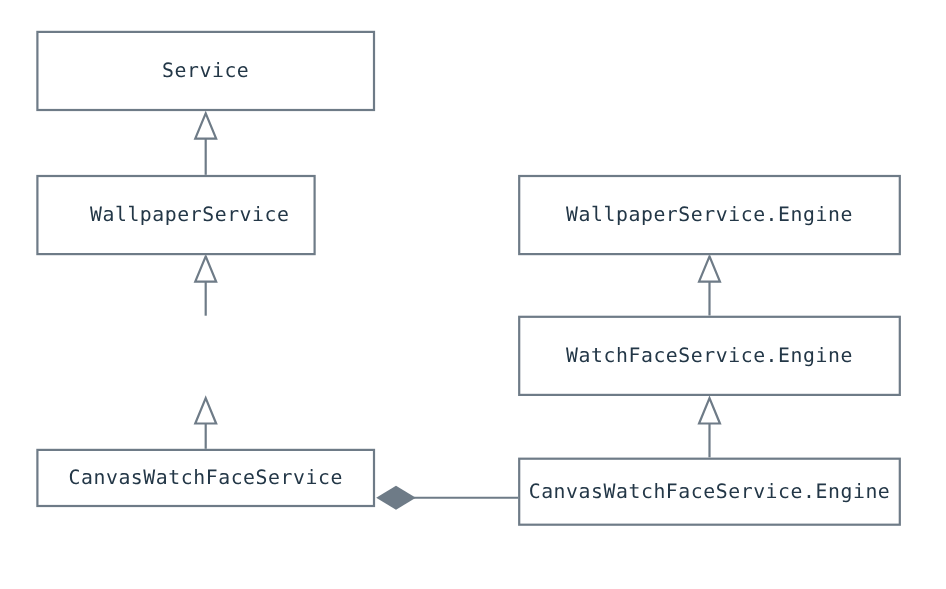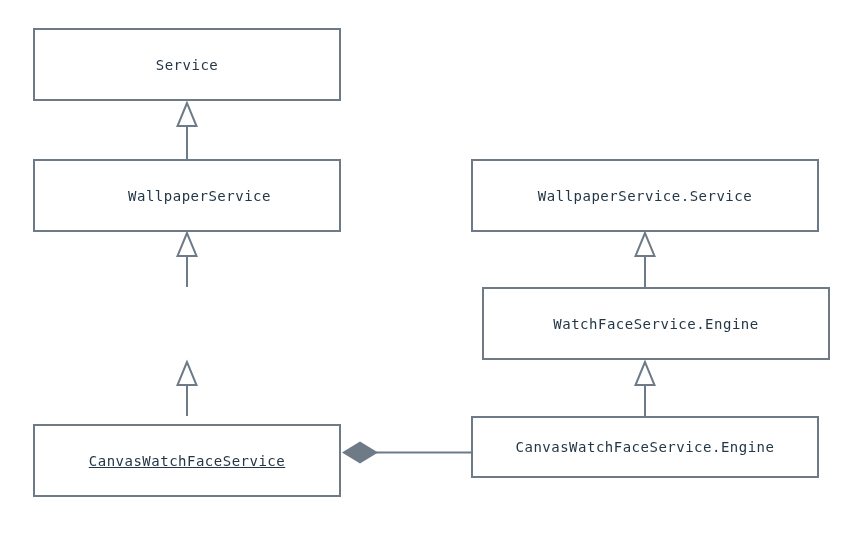--- a/index.html
+++ b/index.html
@@ -24,33 +24,33 @@
     pointer-events: none;
   }
   .class-box {
     position: absolute;
     box-sizing: border-box;
     background: #ffffff;
     border: 2px solid #6e7b87;
     display: flex;
     align-items: center;
     justify-content: center;
-    font-size: 14px;
+    font-size: 18px;
     letter-spacing: 0.5px;
     color: #233747;
     white-space: nowrap;
   }
   
   .box-service               { left: 33px;  top: 28px;  width: 308px; height: 73px; }
-  .box-wallpaper-service     { left: 33px;  top: 159px; width: 308px; height: 73px; padding-left: 25px; }
+  .box-wallpaper-service     { left: 33px;  top: 159px; width: 254px; height: 73px; padding-left: 25px; }
   .box-watchface-service     { left: 33px;  top: 287px; width: 308px; height: 73px; }
-  .box-canvas-watchface      { left: 33px;  top: 424px; width: 308px; height: 73px; text-decoration: underline; }
+  .box-canvas-watchface      { left: 33px;  top: 408px; width: 308px; height: 53px; }
   
   .box-wallpaper-engine      { left: 471px; top: 159px; width: 348px; height: 73px; }
-  .box-watchface-engine      { left: 482px; top: 287px; width: 348px; height: 73px; }
+  .box-watchface-engine      { left: 471px; top: 287px; width: 348px; height: 73px; }
   .box-canvas-engine         { left: 471px; top: 416px; width: 348px; height: 62px; }
 </style>
 </head>
 <body>
 
 <div class="canvas">
 
   <svg class="edges" viewBox="0 0 860 535">
 
     <g stroke="#6e7b87" stroke-width="2" fill="none">
@@ -88,21 +88,21 @@
   <div class="class-box box-wallpaper-service">
     <span>WallpaperService</span>
   </div>
 
 
   <div class="class-box box-canvas-watchface">
     <span>CanvasWatchFaceService</span>
   </div>
 
   <div class="class-box box-wallpaper-engine">
-    <span>WallpaperService.Service</span>
+    <span>WallpaperService.Engine</span>
   </div>
 
   <div class="class-box box-watchface-engine">
     <span>WatchFaceService.Engine</span>
   </div>
 
   <div class="class-box box-canvas-engine">
     <span>CanvasWatchFaceService.Engine</span>
   </div>
 

